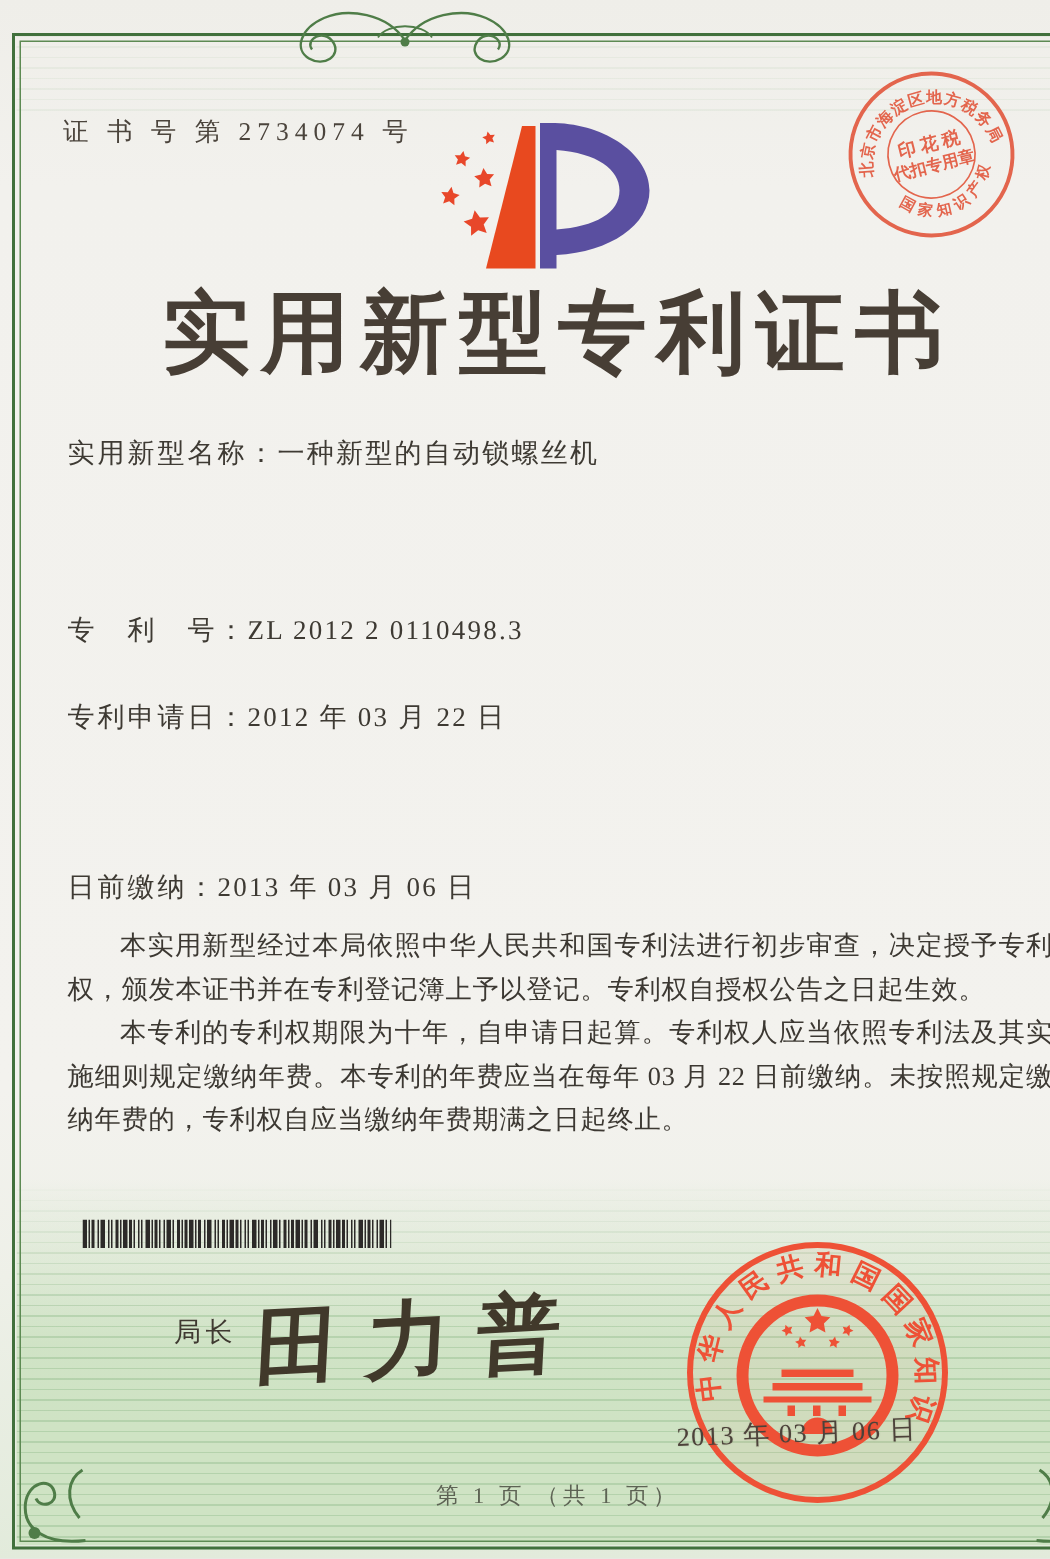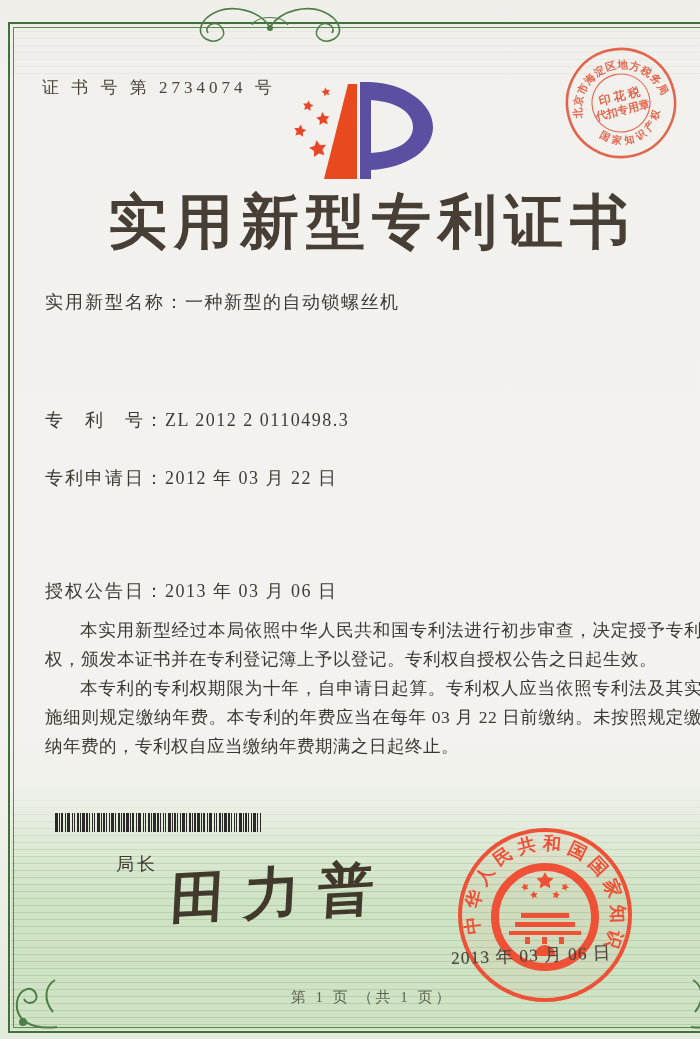--- a/index.html
+++ b/index.html
@@ -61,21 +61,21 @@
     box-shadow:0 0 4px rgba(255,255,255,.9);
     border-radius:1px;
   }
   .body-text{
     position:absolute;left:45px;right:42px;top:616px;
     font-size:17.5px;line-height:29px;color:#3c3832;text-align:justify;
   }
   .body-text p{margin:0;text-indent:2em;letter-spacing:.5px;}
   .barcode{position:absolute;left:55px;top:813px;width:206px;height:19px;}
   .sig-role{
-    position:absolute;left:116px;top:852px;
+    position:absolute;left:116px;top:876px;
     font-size:18px;letter-spacing:3px;color:#3f3a31;
   }
   .sig-name{
     position:absolute;left:170px;top:856px;
     font-size:56px;font-weight:700;letter-spacing:18px;color:#41392b;
     transform:rotate(-3deg) skewX(-6deg);
   }
   .seal{position:absolute;left:455px;top:825px;width:180px;height:180px;}
   .seal-date{
     position:absolute;left:451px;top:942px;width:230px;
@@ -153,21 +153,21 @@
   <div class="field-row" style="top:290px">
     <span class="lbl">实用新型名称：</span><span>一种新型的自动锁螺丝机</span>
   </div>
   <div class="field-row" style="top:408px">
     <span class="lbl">专　利　号：</span><span>ZL 2012 2 0110498.3</span>
   </div>
   <div class="field-row" style="top:466px">
     <span class="lbl">专利申请日：</span><span>2012 年 03 月 22 日</span>
   </div>
   <div class="field-row" style="top:579px">
-    <span class="lbl">授权公告日：</span><span>2013 年 03 月 06 日</span>
+    <span class="lbl">日前缴纳：</span><span>2013 年 03 月 06 日</span>
   </div>
 
   <div class="body-text">
     <p>本实用新型经过本局依照中华人民共和国专利法进行初步审查，决定授予专利权，颁发本证书并在专利登记簿上予以登记。专利权自授权公告之日起生效。</p>
     <p>本专利的专利权期限为十年，自申请日起算。专利权人应当依照专利法及其实施细则规定缴纳年费。本专利的年费应当在每年 03 月 22 日前缴纳。未按照规定缴纳年费的，专利权自应当缴纳年费期满之日起终止。</p>
   </div>
 
   <svg class="barcode" viewBox="0 0 206 19" preserveAspectRatio="none">
     <line x1="0" y1="9.5" x2="206" y2="9.5" stroke="#2c2a28" stroke-width="19" stroke-dasharray="3 1 1 1 2 2 1 1 3 2 1 1 1 2 2 1 1 1 3 1 2 1 1 2 1 1 1 2 3 1 1 1 2 1 1 2 1 1 3 1 1 2 2 1 1 1 2 1"></line>
   </svg>

